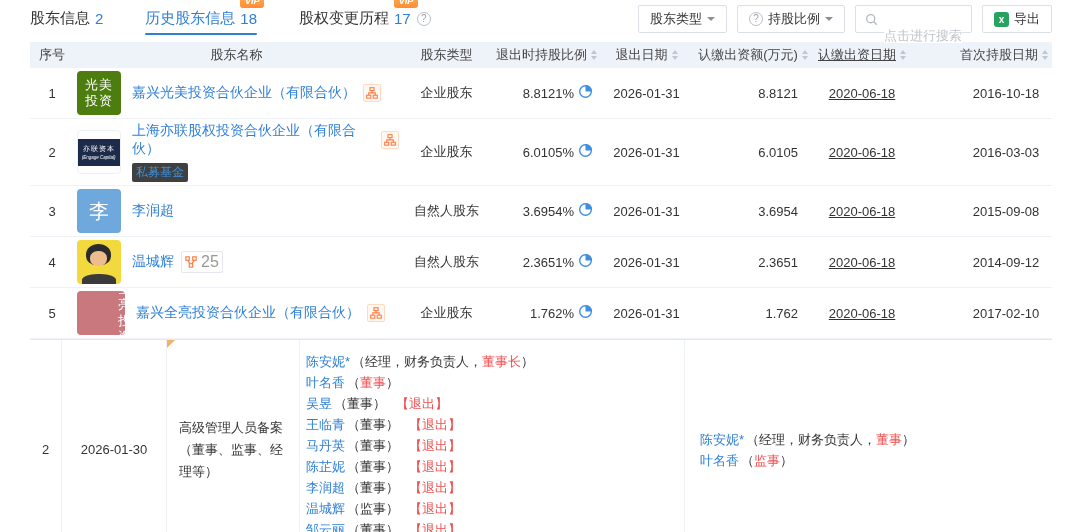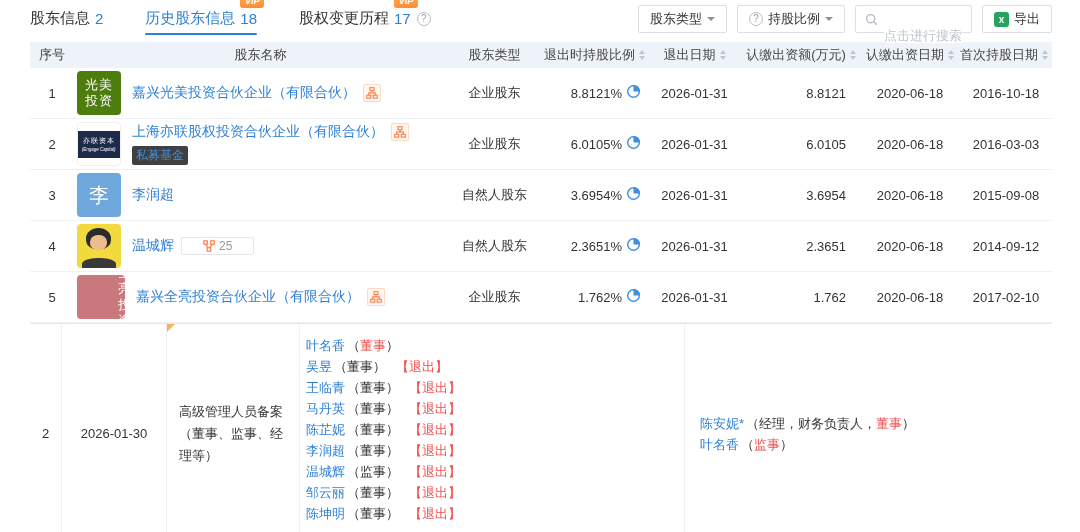--- a/index.html
+++ b/index.html
@@ -43,22 +43,22 @@
   .t1-head { display:flex; align-items:center; background:#eef3f9; height:26px;
           font-size:13px; color:#444; }
   .t1h { display:flex; align-items:center; justify-content:center; }
   .t1row { display:flex; align-items:center; min-height:51px; border-bottom:1px solid #eef1f6; padding:3px 0; }
   .w-no    { width:44px;  text-align:center; justify-content:center; }
   .w-name  { flex:1; }
   .w-type  { width:95px;  text-align:center; justify-content:center; }
   .w-ratio { width:105px; }
   .w-exit  { width:95px;  text-align:center; justify-content:center; }
   .w-cap   { width:118px; }
-  .w-capd  { width:100px; text-align:center; justify-content:center; }
-  .w-first { width:92px;  text-align:center; justify-content:flex-start; }
+  .w-capd  { width:100px; text-align:center; justify-content:center;text-decoration:underline; }
+  .w-first { width:92px;  text-align:center; justify-content:flex-start;margin-left:48px; }
   .cell { font-size:13px; color:#333; }
   .ratio-cell { display:flex; align-items:center; justify-content:flex-end; gap:4px; padding-right:6px; }
   .cap-cell { text-align:right; padding-right:14px; }
   .sorter { display:inline-flex; flex-direction:column; margin-left:4px; gap:2px; }
   .sorter i { width:0; height:0; border-left:3.5px solid transparent; border-right:3.5px solid transparent; }
   .sorter .up { border-bottom:4px solid #c0c6cf; }
   .sorter .dn { border-top:4px solid #c0c6cf; }
 
   .namecell { display:flex; align-items:center; gap:11px; padding-left:3px; }
   .avatar { width:44px; height:44px; border-radius:4px; flex:none; position:relative;
@@ -79,21 +79,21 @@
   .ph-body { position:absolute; bottom:-3px; left:5px; width:34px; height:13px; background:#3a3a3a;
             border-radius:45% 45% 0 0; }
   .nline { display:flex; align-items:center; gap:7px; }
   .name-link { color:#2e7fd6; font-size:14px; text-decoration:none; cursor:pointer; }
   .orgicon { width:18px; height:18px; background:#fff8f2; border:1px solid #ffd9c0; border-radius:2px;
             display:inline-flex; align-items:center; justify-content:center; cursor:pointer; flex:none; }
   .tagrow { margin-top:5px; }
   .tag { display:inline-block; background:#404040; color:#3d8fdb; font-size:12px;
             padding:1px 4px; border-radius:2px; }
   .relbadge { display:inline-flex; align-items:center; gap:4px; border:1px solid #e4e7ed;
-            border-radius:2px; padding:1px 21px; font-size:12px; color:#999; cursor:pointer; }
+            border-radius:2px; padding:1px 3px; font-size:16px; color:#999; cursor:pointer; }
 
   
   .t2 { display:flex; border-top:1px solid #e4e9f0; height:220px; font-size:13px; }
   .t2c { border-right:1px solid #eef1f6; }
   .t2-no   { width:32px;  display:flex; align-items:center; justify-content:center; }
   .t2-date { width:105px; display:flex; align-items:center; justify-content:center; }
   .t2-item { width:133px; display:flex; align-items:center; padding:0 12px; line-height:22px;
              position:relative; }
   .t2-before { width:385px; padding:11px 0 0 6px; }
   .t2-after  { flex:1; display:flex; flex-direction:column; justify-content:center;
@@ -366,20 +366,21 @@
         </div>
       </div>
     <div class="t2" id="t2">
         <div class="t2c t2-no">2</div>
         <div class="t2c t2-date">2026-01-30</div>
         <div class="t2c t2-item">
           <span class="corner"></span>
           <span>高级管理人员备案（董事、监事、经理等）</span>
         </div>
         <div class="t2c t2-before">
+          <div class="pline"><a class="pname">陈安妮*</a><span>（</span><span>经理，财务负责人，</span><span class="red">董事长</span><span>）</span></div>
           <div class="pline"><a class="pname">叶名香</a><span>（</span><span class="red">董事</span><span>）</span></div>
           <div class="pline"><a class="pname">吴昱</a><span>（</span><span>董事</span><span>）</span><span class="exitlbl">【退出】</span></div>
           <div class="pline"><a class="pname">王临青</a><span>（</span><span>董事</span><span>）</span><span class="exitlbl">【退出】</span></div>
           <div class="pline"><a class="pname">马丹英</a><span>（</span><span>董事</span><span>）</span><span class="exitlbl">【退出】</span></div>
           <div class="pline"><a class="pname">陈芷妮</a><span>（</span><span>董事</span><span>）</span><span class="exitlbl">【退出】</span></div>
           <div class="pline"><a class="pname">李润超</a><span>（</span><span>董事</span><span>）</span><span class="exitlbl">【退出】</span></div>
           <div class="pline"><a class="pname">温城辉</a><span>（</span><span>监事</span><span>）</span><span class="exitlbl">【退出】</span></div>
           <div class="pline"><a class="pname">邹云丽</a><span>（</span><span>董事</span><span>）</span><span class="exitlbl">【退出】</span></div>
           <div class="pline"><a class="pname">陈坤明</a><span>（</span><span>董事</span><span>）</span><span class="exitlbl">【退出】</span></div>
         </div>

